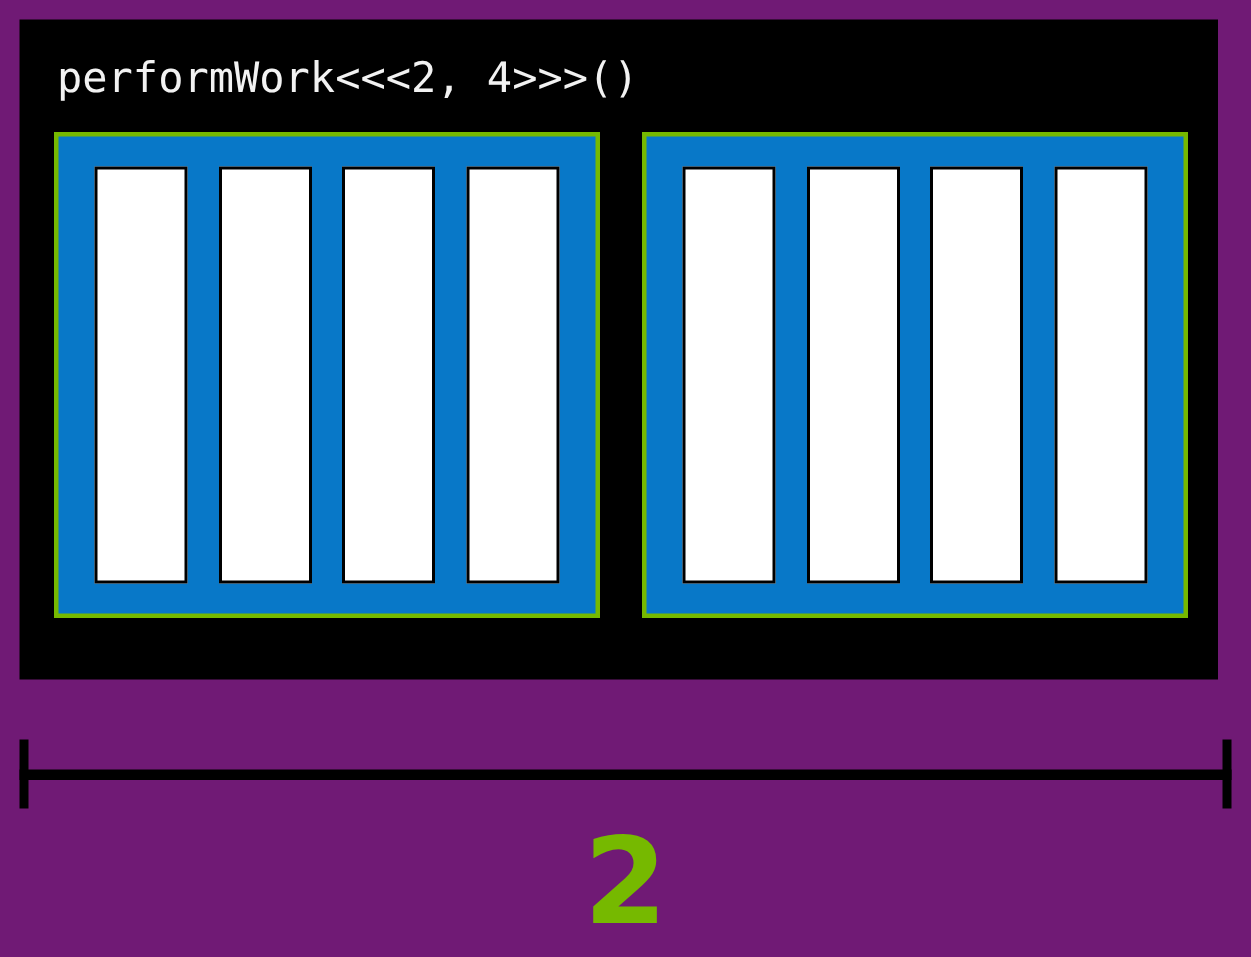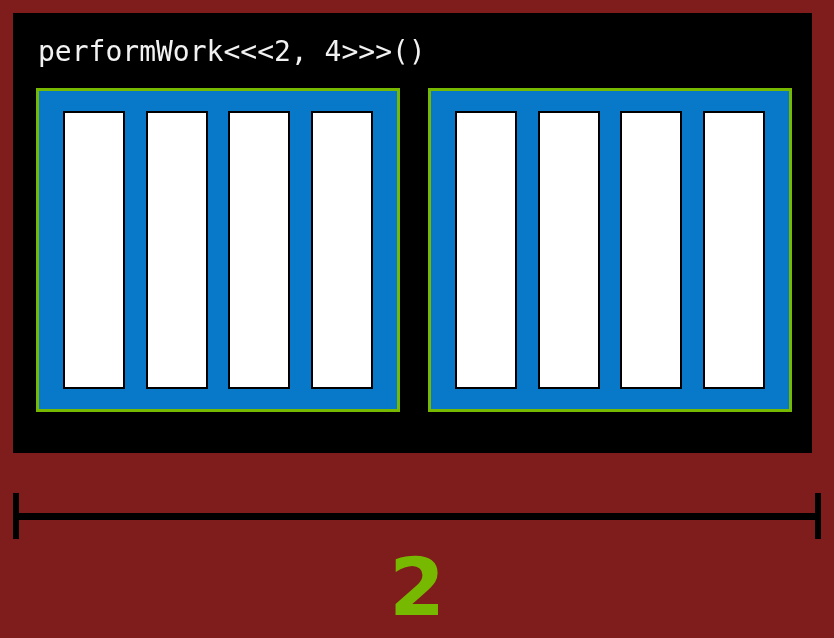--- a/index.html
+++ b/index.html
@@ -9,21 +9,21 @@
     background: #ffffff;
   }
   body {
     font-family: "DejaVu Sans", sans-serif;
   }
 
   #canvas {
     position: relative;
     width: 834px;
     height: 638px;
-    background: #7f1d1d;
+    background: #701a75;
     overflow: hidden;
   }
 
   
   .stage {
     position: absolute;
     left: 13px;
     top: 13px;
     width: 799px;
     height: 440px;

